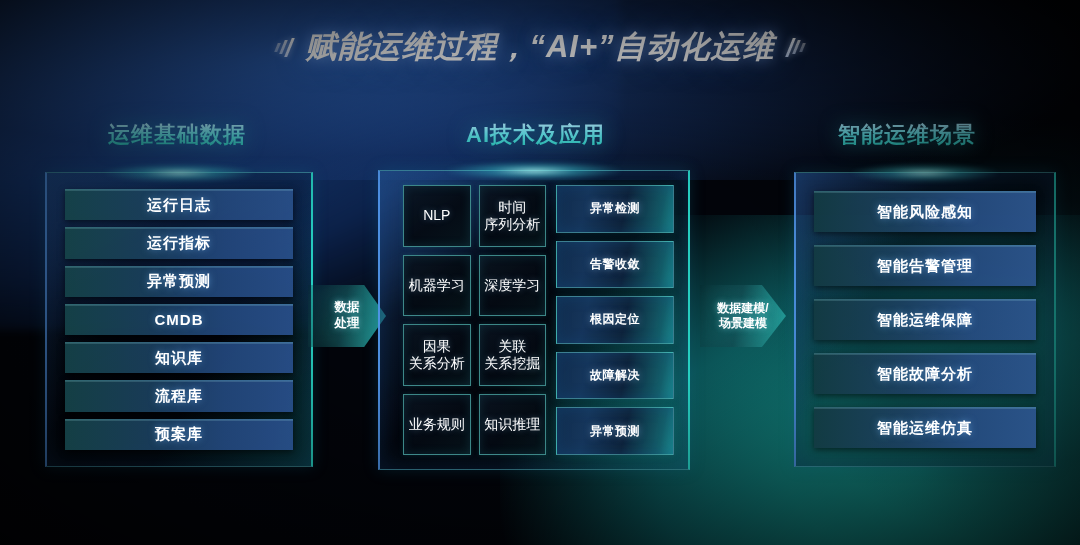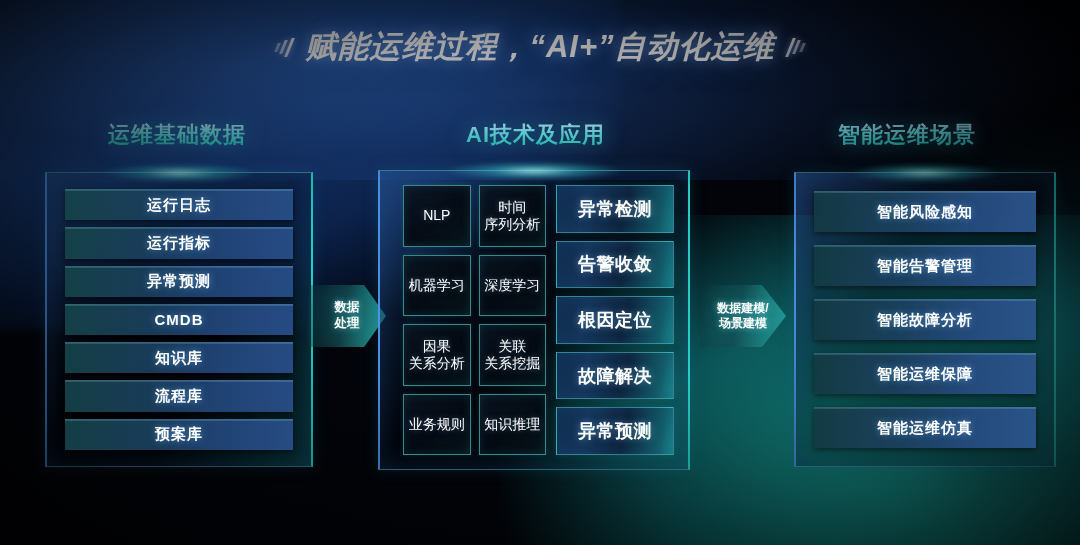--- a/index.html
+++ b/index.html
@@ -218,21 +218,21 @@
     grid-template-rows: repeat(5, 1fr);
     gap: 8px;
     width: 118px;
     flex: 0 0 118px;
   }
   .fill-box {
     display: flex;
     align-items: center;
     justify-content: center;
     color: #ffffff;
-    font-size: 18px;
+    font-size: 12px;
     font-weight: bold;
     letter-spacing: .5px;
     background: linear-gradient(102deg,
       rgba(16,44,78,.98) 0%, rgba(22,54,92,.98) 26%,
       rgba(14,34,58,.98) 58%, rgba(20,96,108,.95) 88%, rgba(28,150,150,.9) 100%);
     border: 1px solid rgba(110,225,220,.45);
     box-shadow: inset 0 0 14px rgba(20,80,130,.4), 0 0 8px rgba(25,160,165,.22);
     text-shadow: 0 0 7px rgba(140,200,255,.5);
     box-sizing: border-box;
   }
@@ -333,20 +333,20 @@
 
   <div class="arrow" id="arrow2">
     <span>数据建模/</span>
     <span>场景建模</span>
   </div>
 
   <div class="panel" id="panel3">
     <div class="panel-inner side-list" style="justify-content:center; gap:13px;">
       <div class="chip" style="height:40px;">智能风险感知</div>
       <div class="chip" style="height:40px;">智能告警管理</div>
+      <div class="chip" style="height:40px;">智能运维保障</div>
       <div class="chip" style="height:40px;">智能故障分析</div>
-      <div class="chip" style="height:40px;">智能运维保障</div>
       <div class="chip" style="height:40px;">智能运维仿真</div>
     </div>
   </div>
 
   <div class="vignette"></div>
 </div>
 
 </body></html>

